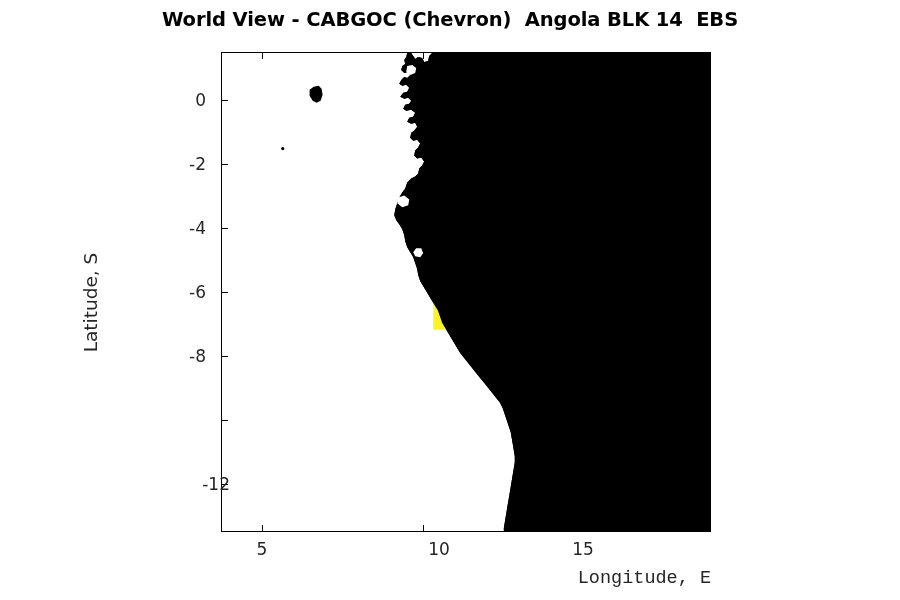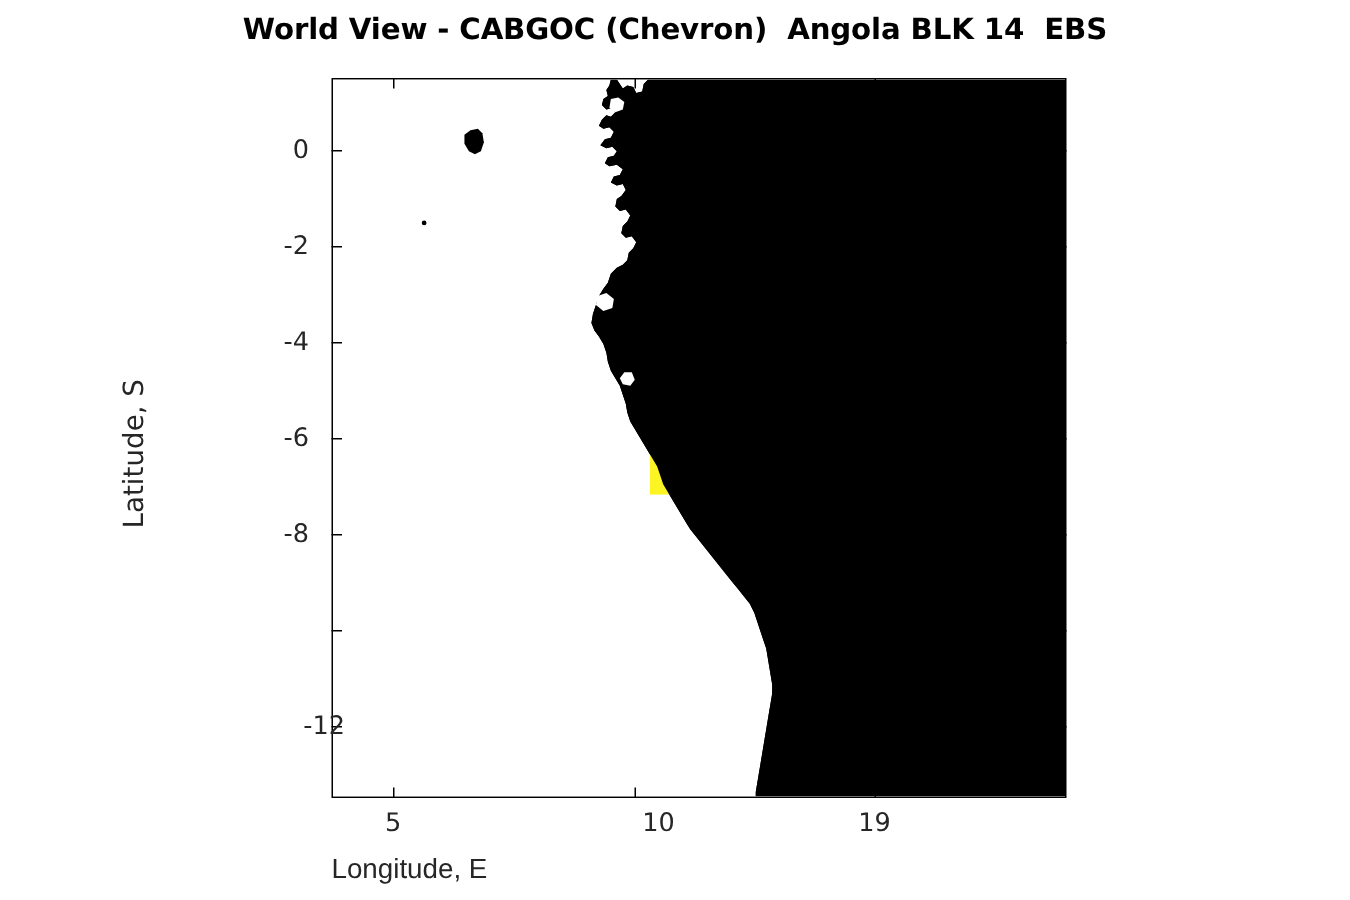--- a/index.html
+++ b/index.html
@@ -100,24 +100,24 @@
     transform: translateY(-50%);
     font-family: "DejaVu Sans", sans-serif;
   }
 
   
   #xlabel {
     position: absolute;
     left: 221px;
     width: 490px;
     top: 568px;
-    text-align: left;
+    text-align: right;
     font-size: 18.5px;
     color: #262626;
-    font-family: Liberation Sans, sans-serif;
+    font-family: Liberation Mono, monospace;
   }
   #ylabel {
     position: absolute;
     left: -90px;
     top: 292px;
     width: 360px;
     text-align: center;
     font-size: 18.5px;
     color: #262626;
     transform: rotate(-90deg);
@@ -283,21 +283,21 @@
   <div class="tick-y right" style="top:100px;"></div>
   <div class="tick-y right" style="top:164px;"></div>
   <div class="tick-y right" style="top:228px;"></div>
   <div class="tick-y right" style="top:292px;"></div>
   <div class="tick-y right" style="top:356px;"></div>
   <div class="tick-y right" style="top:420px;"></div>
   <div class="tick-y right" style="top:484px;"></div>
 
   <div class="ticklabel-x" style="left:262px;">5</div>
   <div class="ticklabel-x" style="left:423px;margin-left:16px;">10</div>
-  <div class="ticklabel-x" style="left:583px;">19</div>
+  <div class="ticklabel-x" style="left:583px;">15</div>
 
   <div class="ticklabel-y" style="top:100px;">0</div>
   <div class="ticklabel-y" style="top:164px;">-2</div>
   <div class="ticklabel-y" style="top:228px;">-4</div>
   <div class="ticklabel-y" style="top:292px;">-6</div>
   <div class="ticklabel-y" style="top:356px;">-8</div>
   <div class="ticklabel-y" style="top:484px;margin-left:24px;">-12</div>
 
   <div id="xlabel">Longitude, E</div>
   <div id="ylabel">Latitude, S</div>

